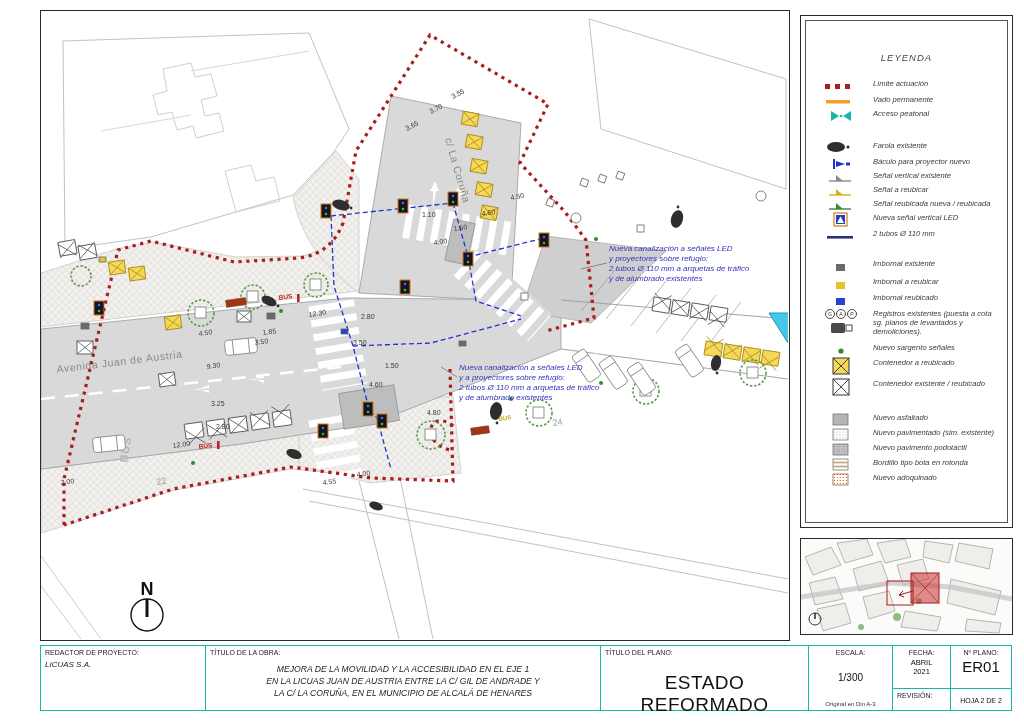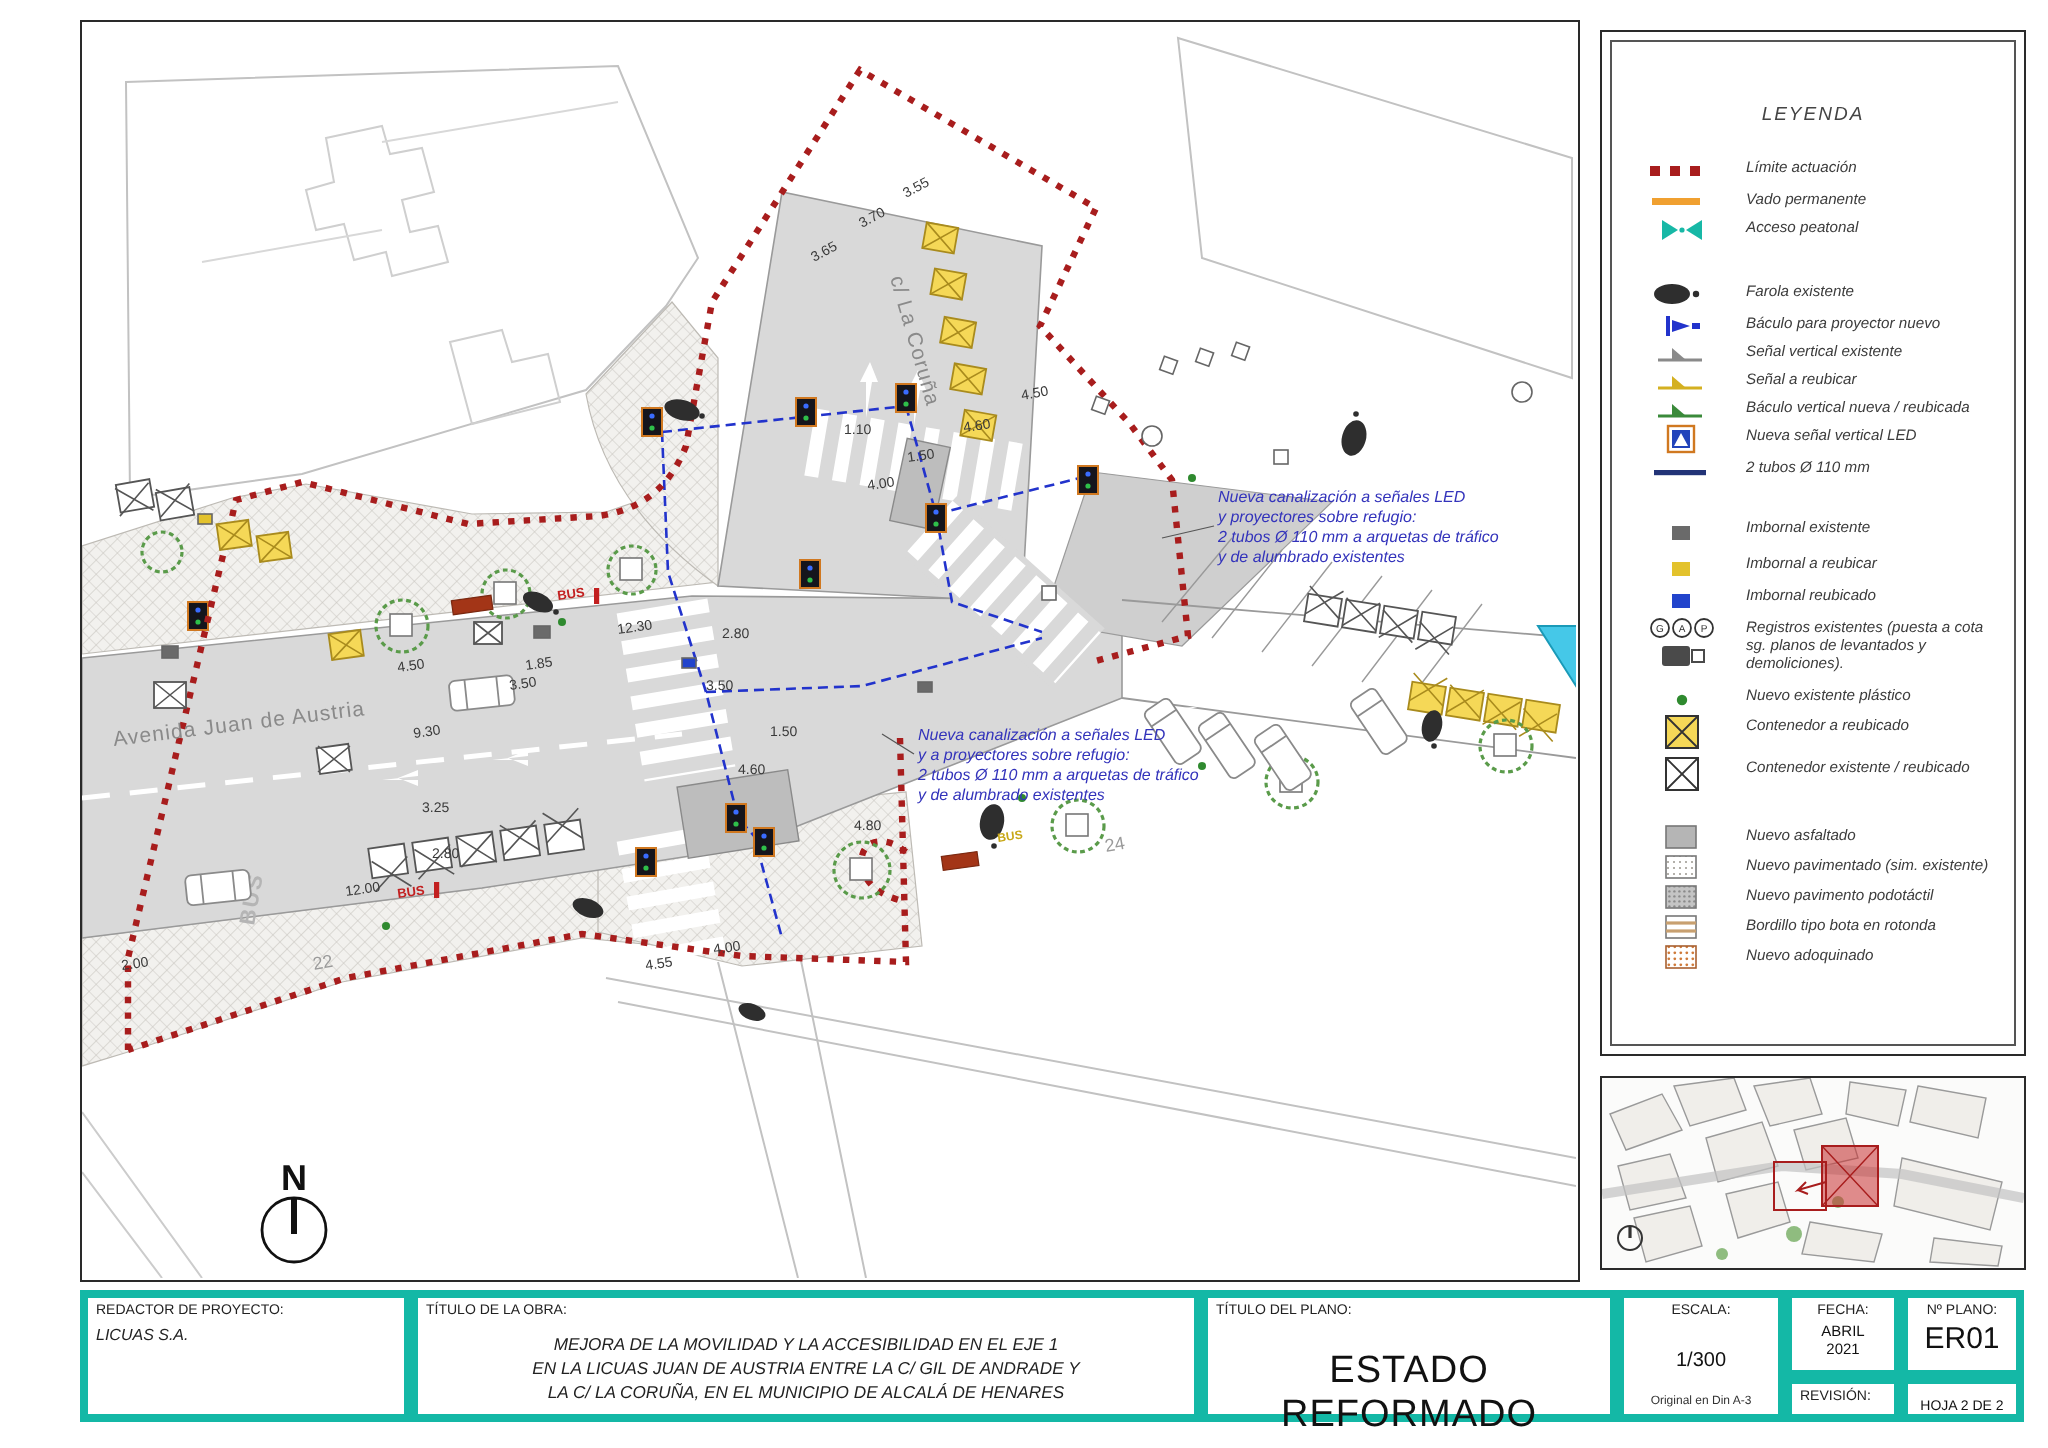--- a/index.html
+++ b/index.html
@@ -11,21 +11,21 @@
   #legend-inner{position:absolute;left:4px;top:4px;right:4px;bottom:4px;border:1px solid #555;}
   #legend-title{position:absolute;top:36px;left:0;width:100%;text-align:center;
     font-style:italic;font-size:9.5px;letter-spacing:1px;color:#444;}
   .lrow{position:absolute;left:14px;width:182px;height:16px;}
   .lic{position:absolute;left:6px;top:0;width:42px;height:14px;text-align:center;}
   .llab{position:absolute;left:58px;top:1px;width:124px;font-style:italic;font-size:7.6px;
         color:#3c3c3c;line-height:9px;}
   
   #map-box{left:800px;top:538px;width:213px;height:97px;border-width:1px;}
   
-  .tb{position:absolute;border:4px solid #14b8a6;box-sizing:border-box;background:#fff;}
+  .tb{position:absolute;border:1px solid #14b8a6;box-sizing:border-box;background:#fff;}
   .tb-label{position:absolute;left:4px;top:3px;font-size:7px;color:#222;}
   .tb-label-c{position:absolute;left:0;top:3px;width:100%;text-align:center;font-size:7px;color:#222;}
   .italic{font-style:italic;}
   #obra-lines{position:absolute;left:0;top:17px;width:100%;text-align:center;
      font-style:italic;font-size:8.6px;line-height:12px;color:#222;}
   #plano-value{position:absolute;left:0;top:26px;width:100%;text-align:center;
      font-size:19px;letter-spacing:.5px;color:#111;}
   #escala-value{position:absolute;left:0;top:26px;width:100%;text-align:center;font-size:10px;color:#111;}
   #escala-note{position:absolute;left:0;bottom:3px;width:100%;text-align:center;font-size:6px;color:#333;}
   .small-val{position:absolute;left:0;top:12px;width:100%;text-align:center;font-size:7.5px;line-height:9px;color:#111;}
@@ -428,21 +428,21 @@
             <line x1="8" y1="7" x2="30" y2="7" stroke="#d4b020" stroke-width="1.4"></line>
             <polygon points="15,1 22,7 15,7" fill="#d4b020"></polygon>
           </svg></span>
       <span class="llab">Señal a reubicar</span>
     </div>
     <div class="lrow" style="top:182px">
       <span class="lic"><svg width="42" height="10">
             <line x1="8" y1="7" x2="30" y2="7" stroke="#3a8a3a" stroke-width="1.4"></line>
             <polygon points="15,1 22,7 15,7" fill="#3a8a3a"></polygon>
           </svg></span>
-      <span class="llab">Báculo vertical nueva / reubicada</span>
+      <span class="llab">Señal reubicada nueva / reubicada</span>
     </div>
     <div class="lrow" style="top:196px">
       <span class="lic"><svg width="42" height="15">
             <rect x="13" y="1" width="13" height="13" fill="#ffffff" stroke="#d07820" stroke-width="1.2"></rect>
             <rect x="15" y="3" width="9" height="9" fill="#2244bb"></rect>
             <polygon points="19.5,4.5 23,11 16,11" fill="#ffffff"></polygon>
           </svg></span>
       <span class="llab">Nueva señal vertical LED</span>
     </div>
     <div class="lrow" style="top:212px">
@@ -484,21 +484,21 @@
             </g>
         <rect x="10" y="15" width="14" height="10" rx="1.5" fill="#4a4a4a"></rect>
             <rect x="25" y="17" width="6" height="6" fill="none" stroke="#4a4a4a"></rect>
       </svg></span>
       <span class="llab">Registros existentes (puesta a cota sg. planos de levantados y demoliciones).</span>
     </div>
     <div class="lrow" style="top:326px">
       <span class="lic"><svg width="42" height="10">
             <circle cx="20" cy="5" r="2.6" fill="#2f8a2f"></circle>
           </svg></span>
-      <span class="llab">Nuevo existente plástico</span>
+      <span class="llab">Nuevo sargento señales</span>
     </div>
     <div class="lrow" style="top:341px;height:20px">
       <span class="lic"><svg width="42" height="19">
             <rect x="12" y="1" width="16" height="16" fill="#f5d857" stroke="#333" stroke-width="1"></rect>
             <path d="M12,1 l16,16 M28,1 l-16,16" stroke="#333" stroke-width="0.9"></path>
           </svg></span>
       <span class="llab">Contenedor a reubicado</span>
     </div>
     <div class="lrow" style="top:362px;height:26px">
       <span class="lic"><svg width="42" height="19">

